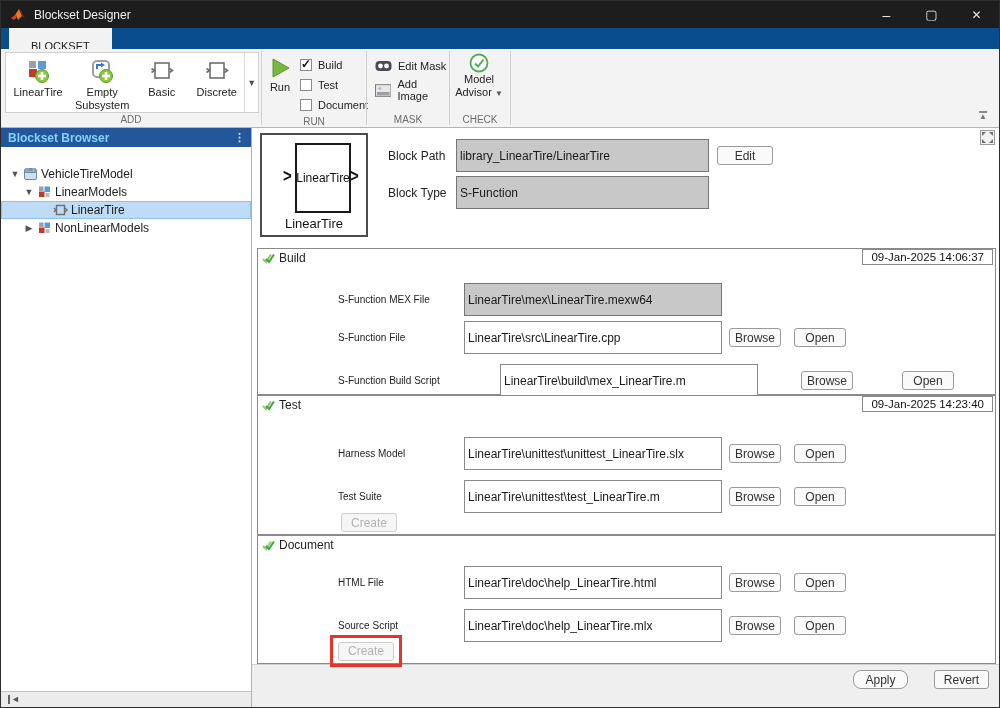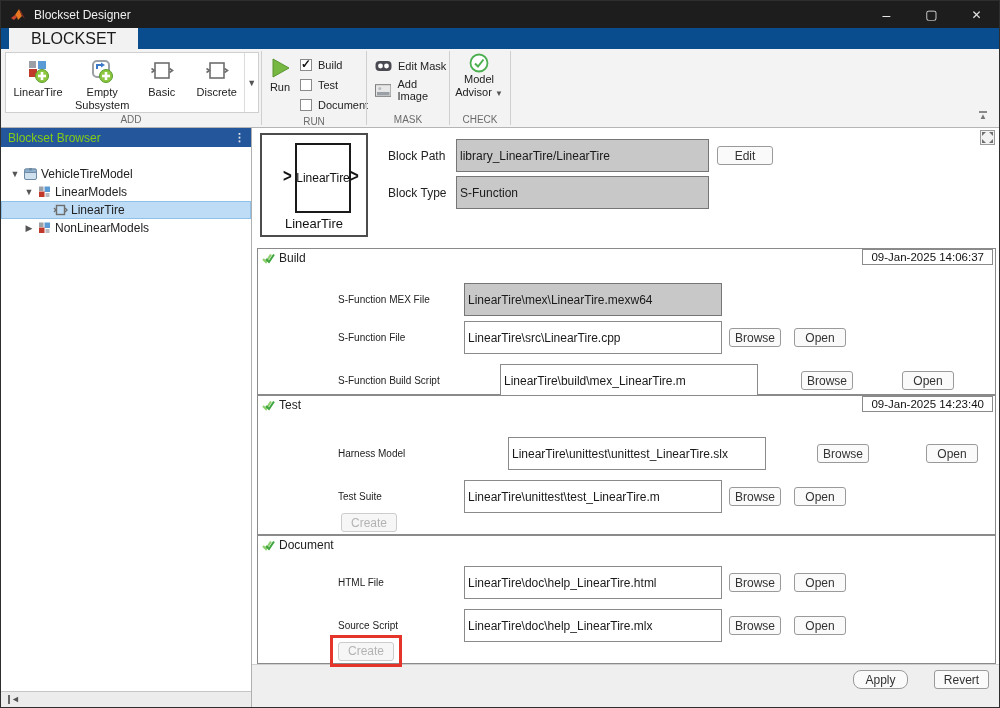--- a/index.html
+++ b/index.html
@@ -13,22 +13,22 @@
   .title-text { font-size:12px; }
   .win-controls { margin-left:auto; display:flex; height:100%; }
   .win-btn { width:45px; height:100%; display:flex; align-items:center; justify-content:center;
              color:#e6e6e6; font-size:13px; }
   .wc-min::before { content:"–"; font-size:14px; }
   .wc-max::before { content:"❐"; content:"▢"; font-size:13px; }
   .wc-close::before { content:"✕"; font-size:12px; }
 
   
   .tabrow { height:21px; background:#0a4d8f; display:flex; align-items:flex-end; flex:0 0 auto; }
-  .ribbon-tab { background:#f2f2f2; color:#1a1a1a; font-size:16px; height:21px; line-height:21px;
-                padding:0 22px; margin-left:8px; }
+  .ribbon-tab { background:#f2f2f2; color:#1a1a1a; font-size:11px; height:21px; line-height:21px;
+                padding:8px 22px; margin-left:8px; }
 
   
   .toolbar { height:79px; background:#f3f3f3; border-bottom:1px solid #b5b5b5; display:flex; flex:0 0 auto; position:relative; }
   .tsec { display:flex; flex-direction:column; }
   .tsec-label { font-size:10px; color:#6b6b6b; text-align:center; height:14px; line-height:13px; flex:0 0 auto; }
   .tdiv { width:1px; background:#cfcfcf; margin:2px 0; }
   .gallery { flex:1; background:#fff; border:1px solid #cfcfcf; margin:3px 2px 0 4px; display:flex; align-items:stretch; }
   .gal-item { width:60px; display:flex; flex-direction:column; align-items:center; padding-top:5px; }
   .gal-item.wide { width:70px; }
   .gal-label { font-size:11px; color:#222; text-align:center; line-height:13px; margin-top:2px; }
@@ -48,22 +48,22 @@
   .advisor { flex:1; display:flex; flex-direction:column; align-items:center; padding-top:4px; width:58px; }
   .advisor .lbl { font-size:11px; color:#222; line-height:13px; text-align:center; }
   .ribbon-collapse { position:absolute; right:12px; bottom:6px; color:#777; font-size:8px;
                      border-top:2px solid #8a8a8a; padding-top:0px; line-height:8px; }
 
   
   .content { flex:1; display:flex; min-height:0; }
 
   
   .sidebar { width:251px; flex:0 0 auto; border-right:1px solid #b0b0b0; display:flex; flex-direction:column; background:#fff; }
-  .sb-header { height:19px; background:#24569c; color:#84cc16; font-size:12px; display:flex; align-items:center;
-               padding-left:7px; flex:0 0 auto; }
+  .sb-header { height:19px; background:#24569c; color:#7dd3fc; font-size:12px; display:flex; align-items:center;
+               padding-left:7px; flex:0 0 auto;font-weight:bold; }
   .sb-menu { margin-left:auto; margin-right:6px; font-size:11px; letter-spacing:0; color:#e8e8e8; }
   .sb-menu::before { content:"⋮"; font-weight:bold; }
   .tree { flex:1; padding-top:18px; overflow:hidden; }
   .tree-row { height:18px; display:flex; align-items:center; font-size:12px; color:#222; border:1px solid transparent; }
   .tree-row.selected { background:#bedcf5; border-color:#8fc1e8; }
   .exp { width:10px; text-align:center; color:#555; font-size:9px; flex:0 0 auto; }
   .exp-open::before { content:"▼"; }
   .exp-closed::before { content:"▶"; }
   .tree-icon { width:15px; height:14px; margin:0 3px 0 3px; flex:0 0 auto; }
   .indent1 { padding-left:8px; } .indent2 { padding-left:22px; } .indent3 { padding-left:48px; }
@@ -371,21 +371,21 @@
       <div class="section sec-test">
         <div class="sec-head">
           <svg width="13" height="11" viewBox="0 0 13 11">
             <path d="M1 6 L4 9 L9 1.5" fill="none" stroke="#8fcf6f" stroke-width="2.2"></path>
             <path d="M4 6 L7 9 L12 1.5" fill="none" stroke="#3fa63f" stroke-width="2"></path>
           </svg>
           <span class="sec-title">Test</span>
         </div>
         <div class="sec-stamp">09-Jan-2025 14:23:40</div>
 
-        <div class="arow" style="top:41px;gap:44px;">
+        <div class="arow" style="top:41px;">
           <span class="flabel">Harness Model</span>
           <input class="field ffield" value="LinearTire\unittest\unittest_LinearTire.slx" style="">
           <button class="btn browse">Browse</button>
           <button class="btn open">Open</button>
         </div>
         <div class="arow" style="top:84px;">
           <span class="flabel">Test Suite</span>
           <input class="field ffield" value="LinearTire\unittest\test_LinearTire.m" style="">
           <button class="btn browse">Browse</button>
           <button class="btn open">Open</button>

